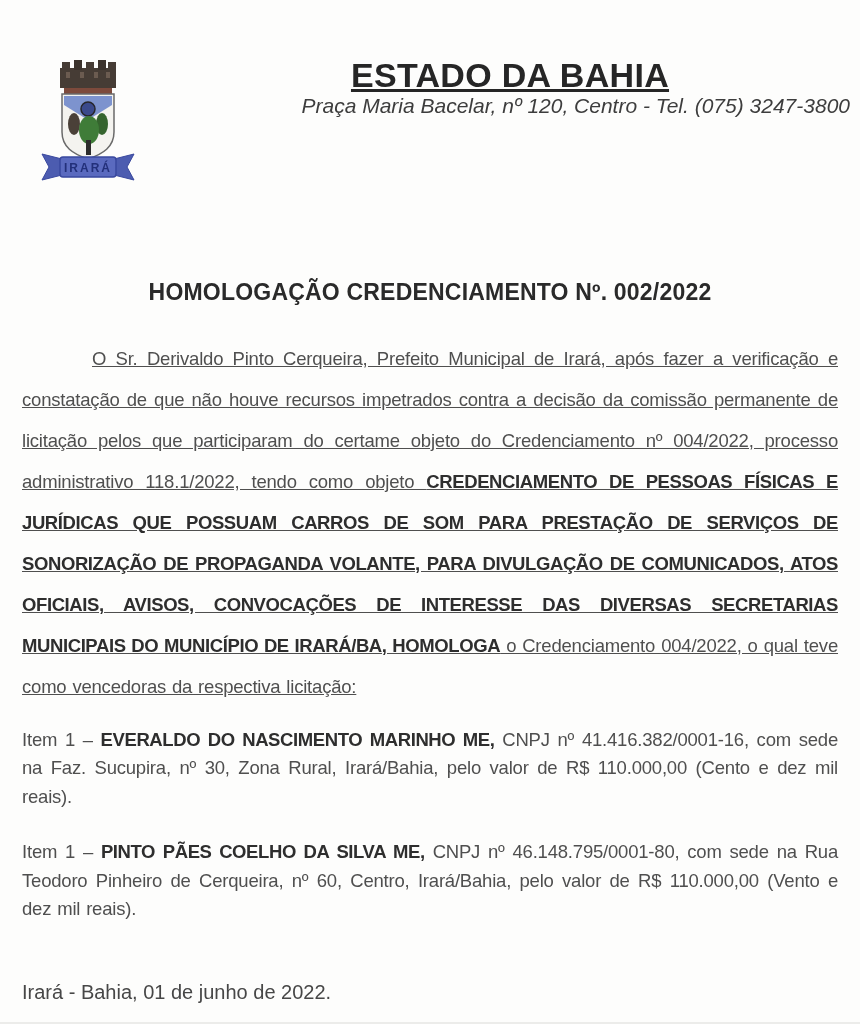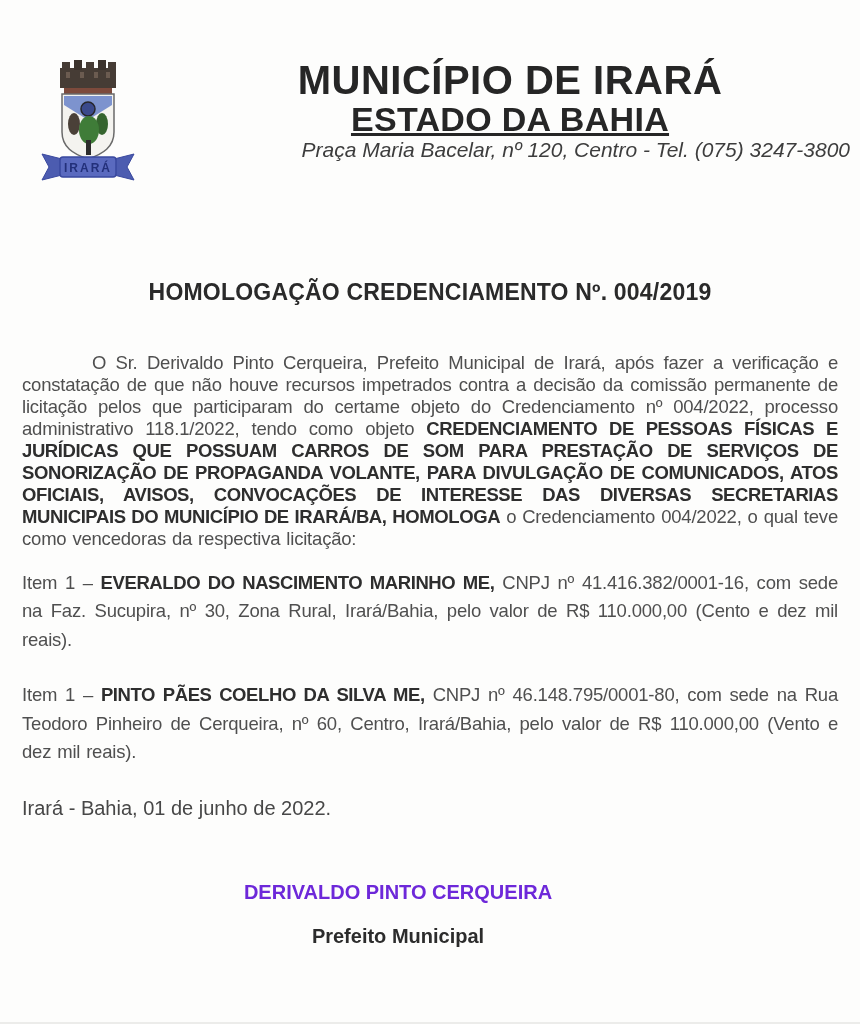--- a/index.html
+++ b/index.html
@@ -78,36 +78,37 @@
   .content {
     padding: 0 22px;
   }
   .para {
     text-align: justify;
     font-size: 18.5px;
     letter-spacing: -0.2px;
     word-spacing: 1px;
   }
   .para-main {
-    margin-top: 46px;
-    line-height: 22px;
+    margin-top: 32px;
+    line-height: 41px;
     text-indent: 70px;
+    text-decoration: underline;
   }
   .para-item {
     line-height: 28.5px;
   }
   .para-item-a { margin-top: 16px; }
   .para-item-b { margin-top: 27px; }
   .b {
     font-weight: 700;
     color: #2e2e2e;
   }
   .b-caps { letter-spacing: -0.4px; }
   .date-line {
-    margin-top: 30px;
+    margin-top: 57px;
     font-size: 20px;
     color: #474747;
   }
   .signature {
     margin-top: 58px;
     text-align: center;
     padding-right: 64px; 
   }
   .sig-name {
     font-size: 20px;
@@ -155,27 +156,26 @@
         <rect x="50" y="82" width="5" height="15" fill="#2c2c2c"></rect>
 
         <polygon points="6,96 26,101 26,117 6,122 13,109" fill="#4c5cb0" stroke="#39489e" stroke-width="1"></polygon>
         <polygon points="98,96 78,101 78,117 98,122 91,109" fill="#4c5cb0" stroke="#39489e" stroke-width="1"></polygon>
         <rect x="24" y="99" width="56" height="20" rx="3" fill="#5a6abf" stroke="#39489e" stroke-width="1.5"></rect>
         <text x="52" y="114" text-anchor="middle" font-family="Liberation Sans, sans-serif" font-size="12" font-weight="bold" letter-spacing="2" fill="#23307a">IRARÁ</text>
       </svg>
     </div>
 
     <div class="header-text">
-      <div class="muni-title">MUNICÍPIO DE IRARÁ</div>
       <div class="state-title">ESTADO DA BAHIA</div>
       <div class="addr-line">Praça Maria Bacelar, nº 120, Centro - Tel. (075) 3247-3800</div>
     </div>
   </div>
 
-  <div class="doc-title">HOMOLOGAÇÃO CREDENCIAMENTO Nº. 004/2019</div>
+  <div class="doc-title">HOMOLOGAÇÃO CREDENCIAMENTO Nº. 002/2022</div>
 
   <div class="content">
     <p class="para para-main"><span>O Sr. Derivaldo Pinto Cerqueira, Prefeito Municipal de Irará, após fazer a verificação e constatação de que não houve recursos impetrados contra a decisão da comissão permanente de licitação pelos que participaram do certame objeto do Credenciamento nº 004/2022, processo administrativo 118.1/2022, tendo como objeto </span><span class="b b-caps">CREDENCIAMENTO DE PESSOAS FÍSICAS E JURÍDICAS QUE POSSUAM CARROS DE SOM PARA PRESTAÇÃO DE SERVIÇOS DE SONORIZAÇÃO DE PROPAGANDA VOLANTE, PARA DIVULGAÇÃO DE COMUNICADOS, ATOS OFICIAIS, AVISOS, CONVOCAÇÕES DE INTERESSE DAS DIVERSAS SECRETARIAS MUNICIPAIS DO MUNICÍPIO DE IRARÁ/BA, HOMOLOGA</span><span> o Credenciamento 004/2022, o qual teve como vencedoras da respectiva licitação:</span></p>
 
     <p class="para para-item para-item-a"><span>Item 1 – </span><span class="b b-caps">EVERALDO DO NASCIMENTO MARINHO ME,</span><span> CNPJ nº 41.416.382/0001-16, com sede na Faz. Sucupira, nº 30, Zona Rural, Irará/Bahia, pelo valor de R$ 110.000,00 (Cento e dez mil reais).</span></p>
 
     <p class="para para-item para-item-b"><span>Item 1 – </span><span class="b b-caps">PINTO PÃES COELHO DA SILVA ME,</span><span> CNPJ nº 46.148.795/0001-80, com sede na Rua Teodoro Pinheiro de Cerqueira, nº 60, Centro, Irará/Bahia, pelo valor de R$ 110.000,00 (Vento e dez mil reais).</span></p>
 
     <div class="date-line">Irará - Bahia, 01 de junho de 2022.</div>
 

